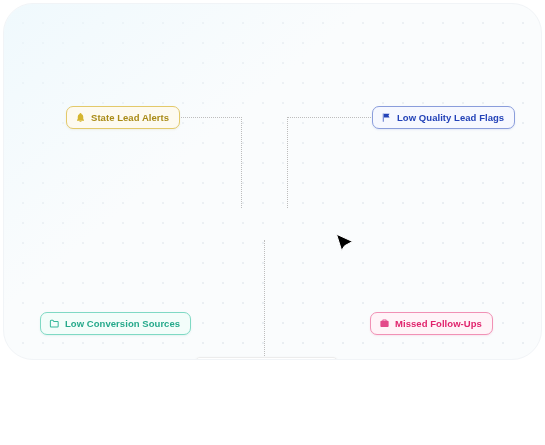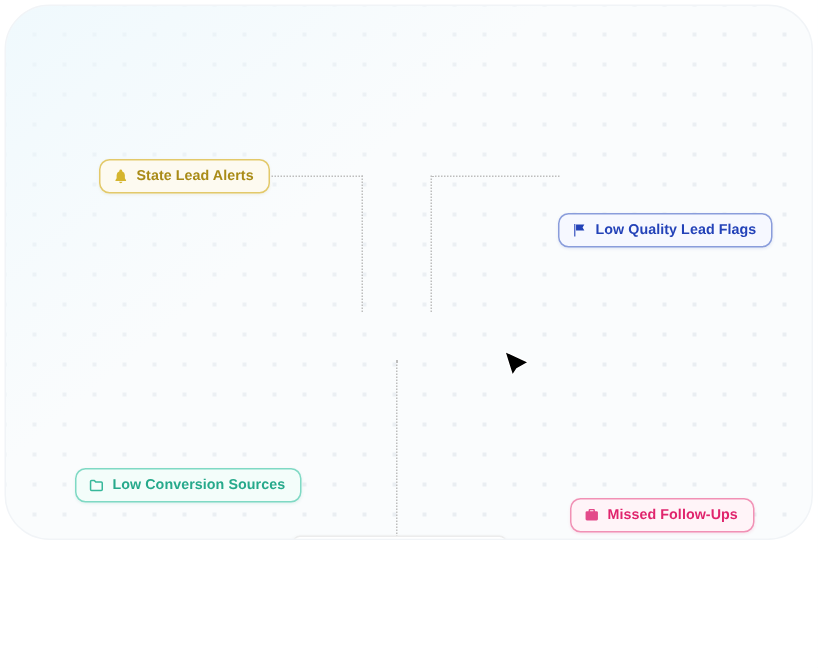--- a/index.html
+++ b/index.html
@@ -91,38 +91,36 @@
     color: #a98b17;
     box-shadow: 0 1px 2px rgba(170,140,30,0.10);
   }
   #badge-low-quality-lead-flags {
     left: 368px;
     top: 102px;
     background: #f6f8ff;
     border-color: #8a9ddb;
     color: #2342b8;
     box-shadow: 0 1px 2px rgba(40,70,180,0.10);
-    margin-top: 36px;
   }
   #badge-low-conversion-sources {
-    left: 46px;
+    left: 36px;
     top: 308px;
     background: #f3fdfa;
     border-color: #7fd9c4;
     color: #26a98b;
     box-shadow: 0 1px 2px rgba(30,160,130,0.10);
   }
   #badge-missed-follow-ups {
-    left: 376px;
+    left: 366px;
     top: 308px;
     background: #fff4f8;
     border-color: #f191b5;
     color: #e0246d;
     box-shadow: 0 1px 2px rgba(220,40,110,0.10);
-    margin-top: 20px;
   }
 
   
   #node-convert-to-member {
     position: absolute;
     left: 186px;
     top: 203px;
     width: 158px;
     height: 33px;
     display: flex;

